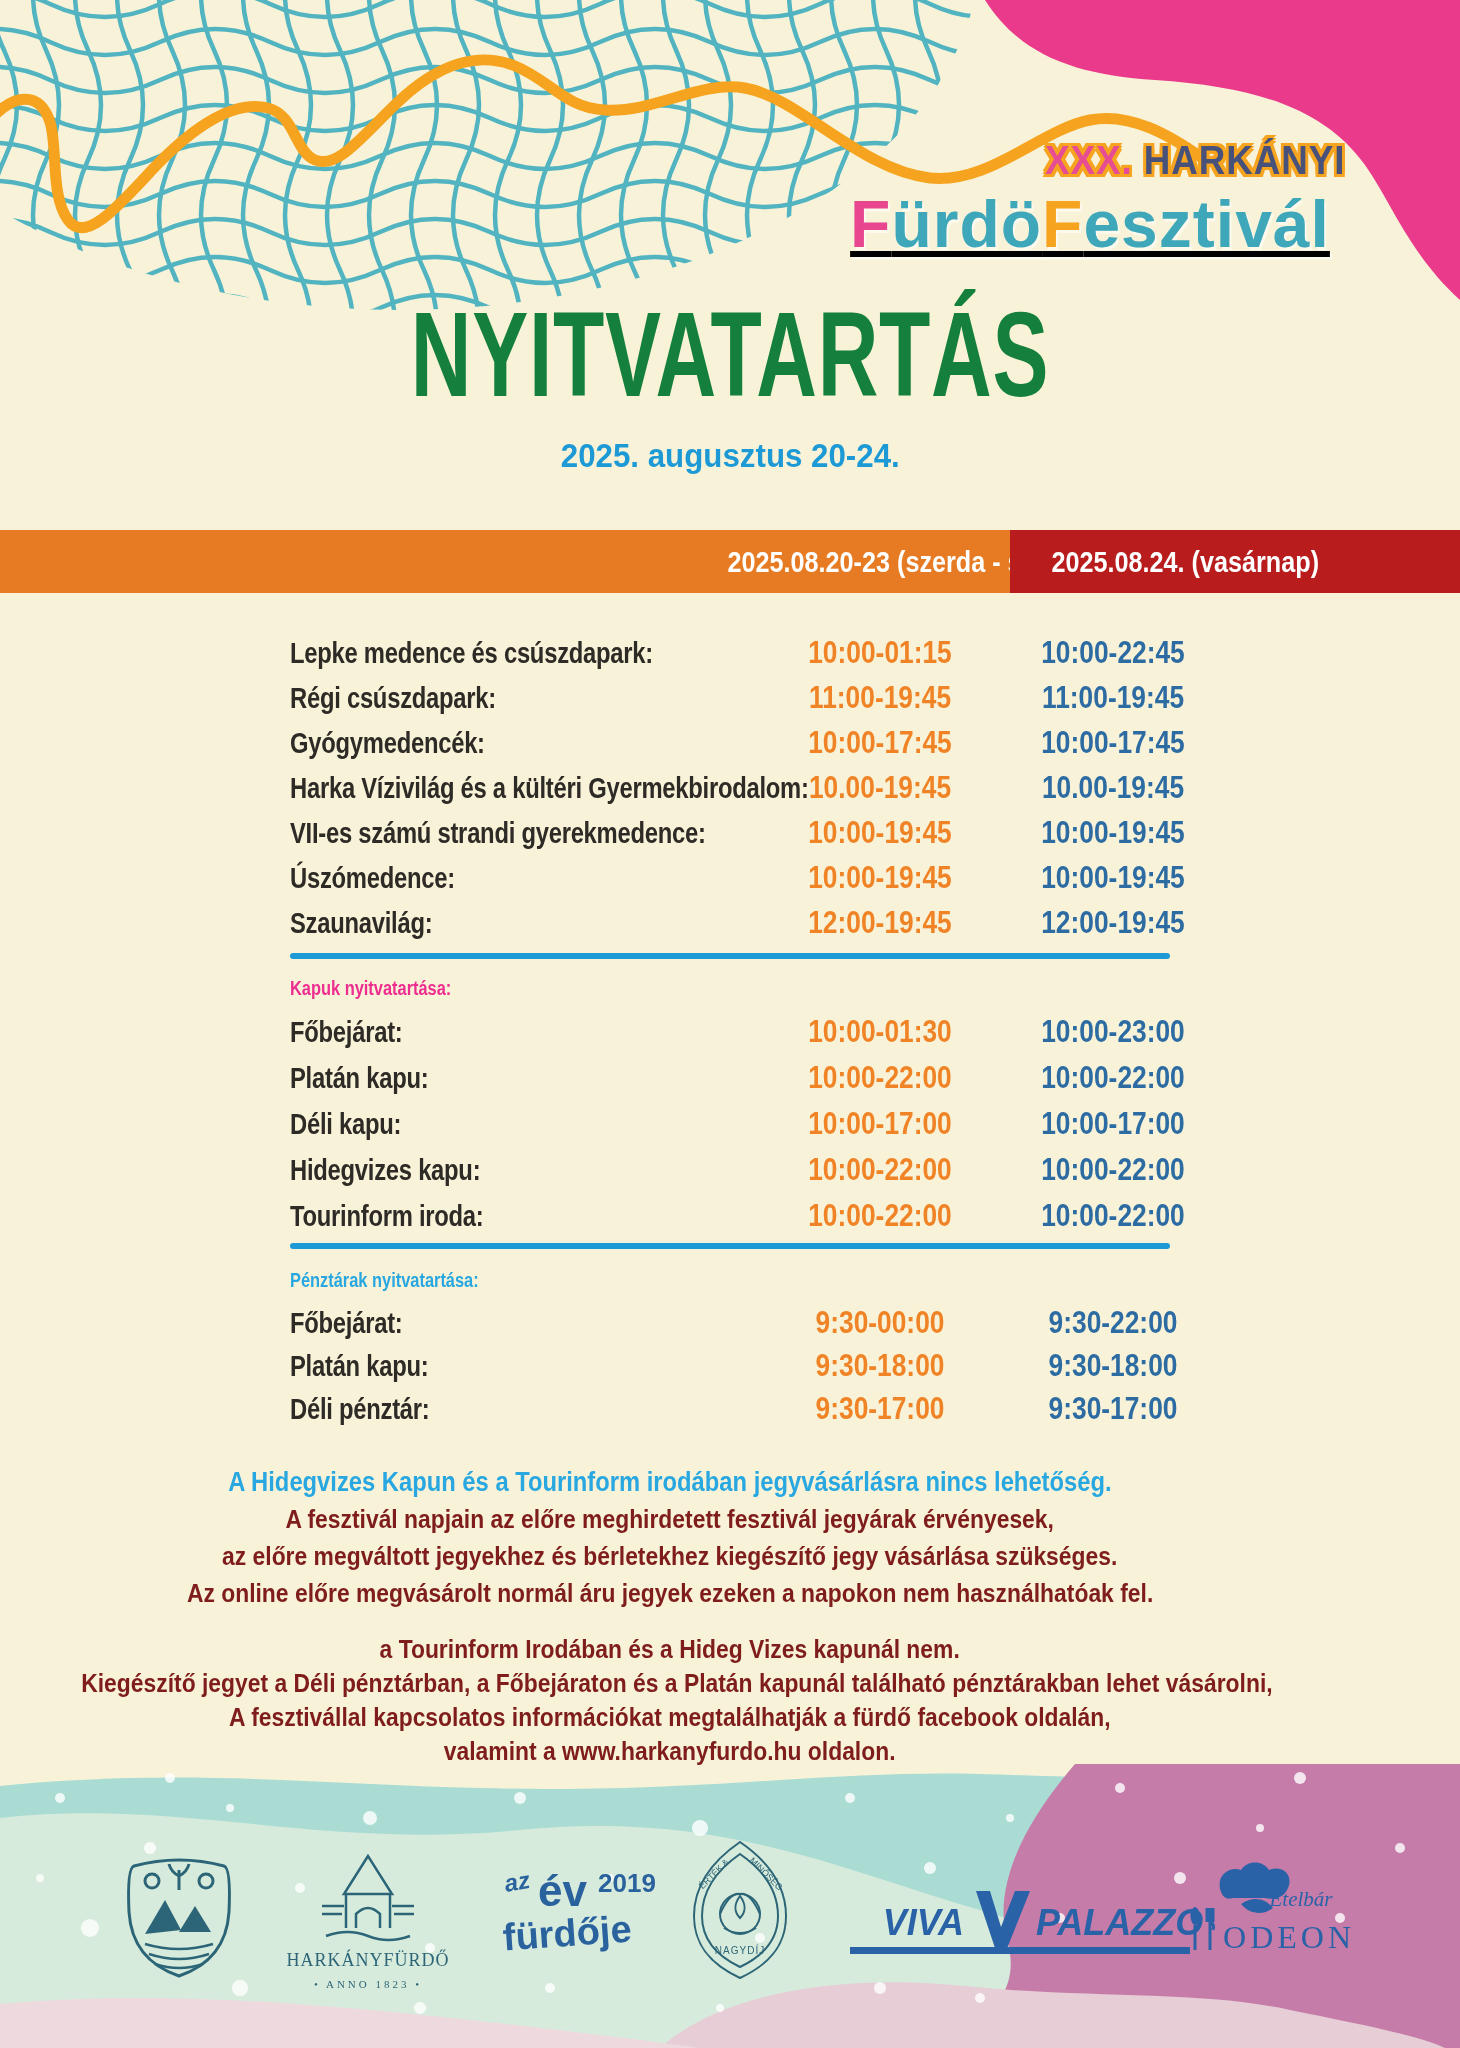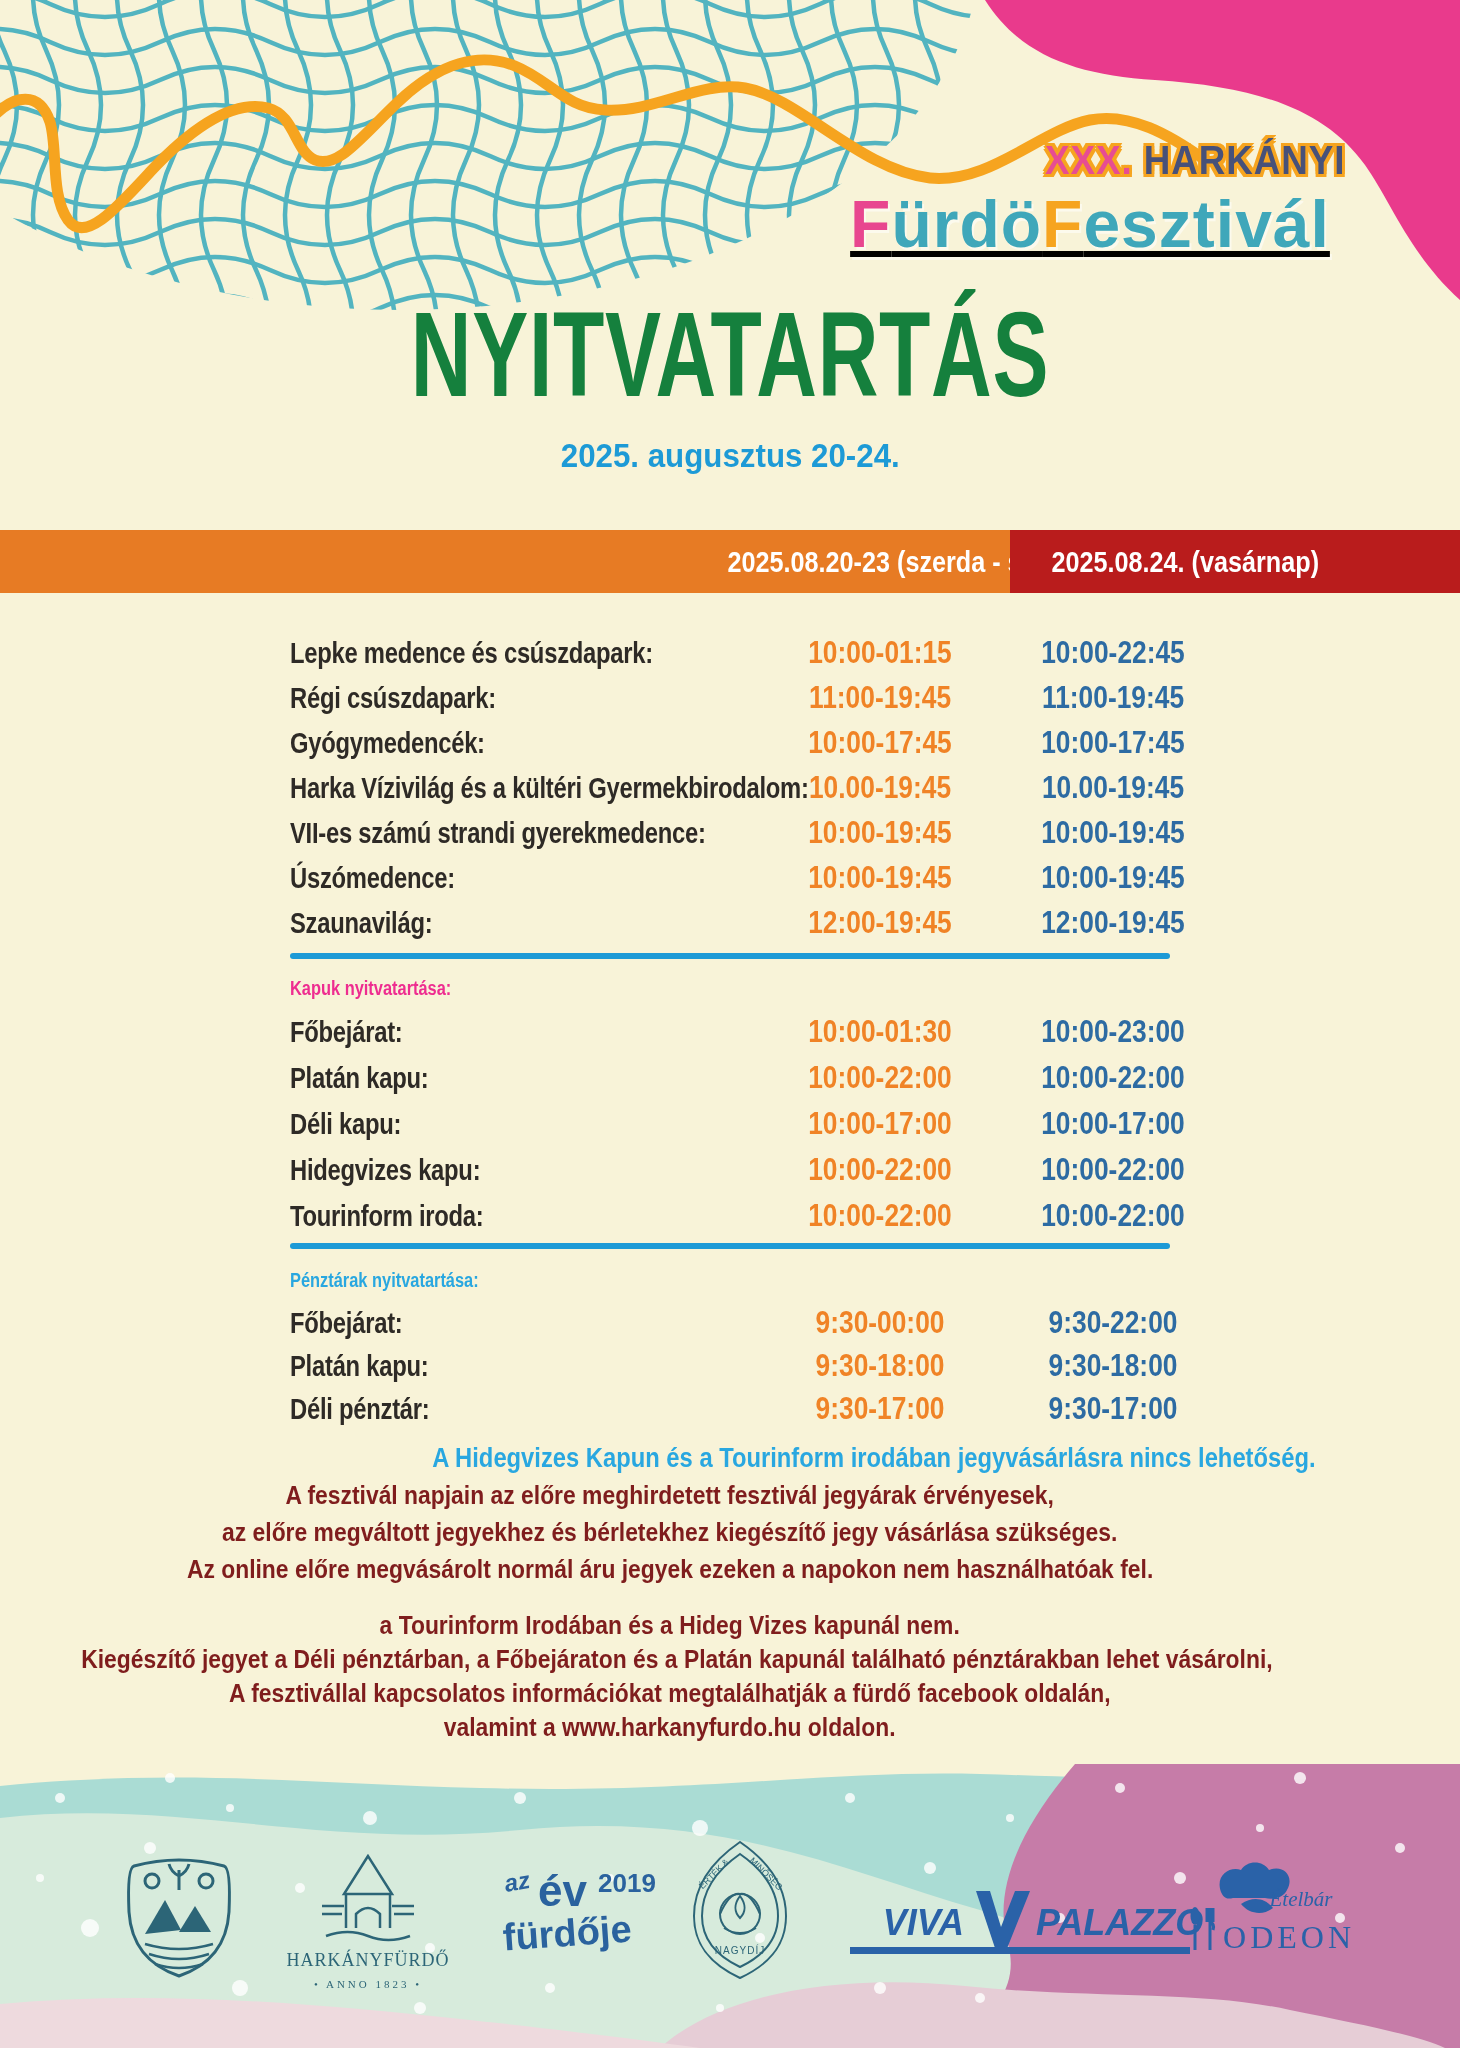--- a/index.html
+++ b/index.html
@@ -51,22 +51,22 @@
   .t1{left:770px;color:#f08326;transform:translateY(-50%) scaleX(.85);}
   .t2{left:1003px;color:#2d6ba3;transform:translateY(-50%) scaleX(.85);}
   .divider{margin:8px 0 0 290px;width:880px;height:6px;background:#1d9ad6;border-radius:3px;}
   .divider.second{margin-top:4px;}
   .sec-head{margin-left:290px;height:32px;font-size:20px;font-weight:700;white-space:nowrap;}
   .sec-head .inner{display:inline-block;transform:scaleX(.82);transform-origin:left center;}
   .sec-head.gates-h{margin-top:18px;color:#ee2d90;}
   .sec-head.cash-h{margin-top:20px;color:#29a7e0;}
 
   
-  .note-highlight{margin-top:10px;width:100%;text-align:right;font-size:27px;font-weight:800;
-    color:#29a7e0;height:37px;line-height:37px;white-space:nowrap;padding-left:36px;}
+  .note-highlight{margin-top:34px;width:100%;text-align:center;font-size:27px;font-weight:800;
+    color:#29a7e0;height:37px;line-height:37px;white-space:nowrap;}
   .note-highlight .inner,.p-line .inner{display:inline-block;transform:scaleX(.88);}
   .para1{margin-top:0;}
   .para2{margin-top:20px;}
   .p-line{width:100%;text-align:center;font-weight:800;color:#7f1d1d;white-space:nowrap;}
   .para1 .p-line{font-size:26px;height:37px;line-height:37px;}
   .para2 .p-line{font-size:26px;height:34px;line-height:34px;}
 </style>
 </head>
 <body>
 

